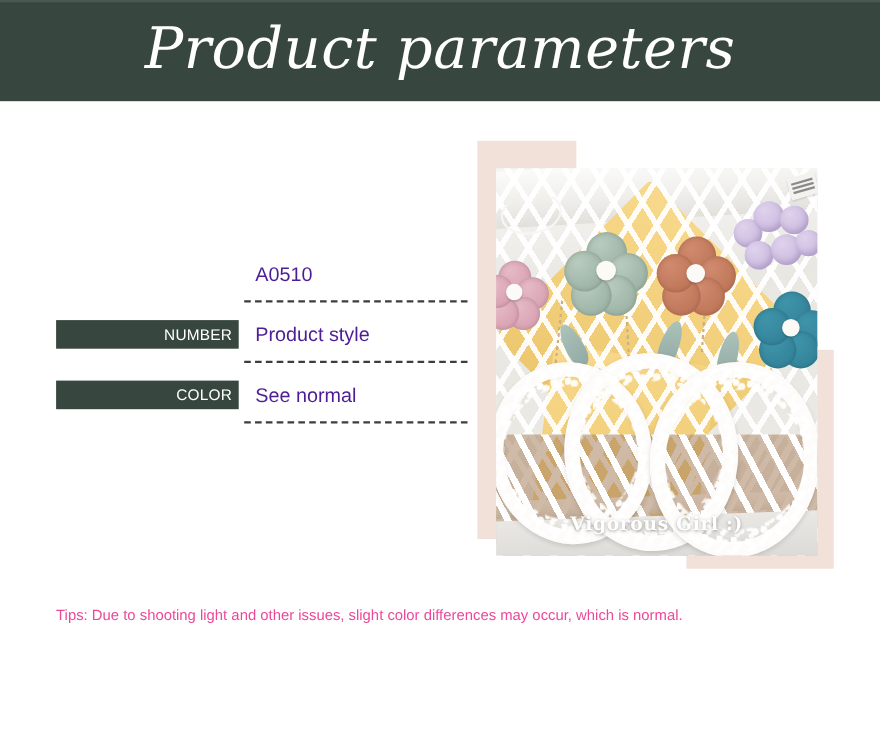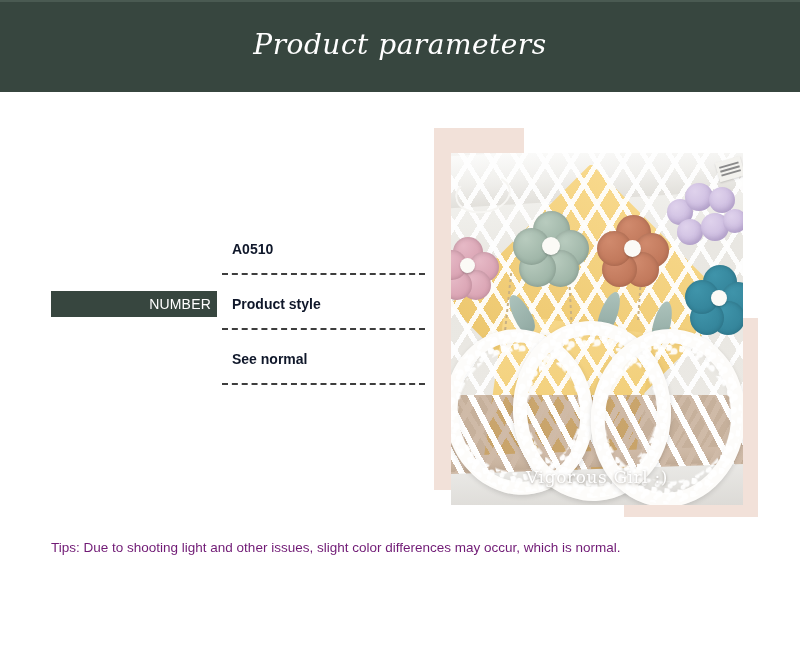--- a/index.html
+++ b/index.html
@@ -27,21 +27,21 @@
     box-sizing: border-box;
     border-top: 2px solid #4a5a52;
     display: flex;
     align-items: center;
     justify-content: center;
   }
   .banner-title {
     color: #ffffff;
     font-family: "DejaVu Serif", "Liberation Serif", serif;
     font-style: italic;
-    font-size: 28px;
+    font-size: 52px;
     font-weight: 400;
     letter-spacing: 0.5px;
     line-height: 1;
     transform: translateY(-2px);
     white-space: nowrap;
   }
 
   
   .spec-table {
     position: absolute;
@@ -68,24 +68,23 @@
     box-sizing: border-box;
     white-space: nowrap;
     letter-spacing: 0.2px;
   }
   .spec-value {
     position: absolute;
     left: 181px;
     top: 0;
     height: 26px;
     line-height: 26px;
-    font-size: 14px;
-    color: #0f172a;
+    font-size: 18px;
+    color: #4c1d95;
     white-space: nowrap;
-    font-weight: bold;
   }
   .spec-divider {
     position: absolute;
     left: 171px;
     top: 37px;
     width: 203px;
     height: 0;
     border-top: 2px dashed #3d3d3d;
   }
 
@@ -317,35 +316,35 @@
   .band3 { left: 140px; top: 176px; width: 126px; height: 150px; border-width: 14px; transform: rotate(6deg); }
 
   .ph-caption {
     position: absolute;
     left: 0;
     right: 0;
     bottom: 18px;
     text-align: center;
     color: #ffffff;
     font-family: "DejaVu Serif", "Liberation Serif", serif;
-    font-weight: normal;
+    font-weight: bold;
     font-size: 17px;
     letter-spacing: 0.6px;
     text-shadow: 0 1px 3px rgba(90,80,70,0.55);
     white-space: nowrap;
     z-index: 9;
   }
 
   
   .tips {
     position: absolute;
     left: 51px;
-    top: 540px;
+    top: 552px;
     font-size: 13.5px;
-    color: #701a75;
+    color: #ec4899;
     white-space: nowrap;
   }
 </style>
 </head>
 <body>
 
 <div class="banner">
   <div class="banner-title">Product parameters</div>
 </div>
 
@@ -357,20 +356,21 @@
   </div>
 
 
   <div class="spec-row">
     <div class="spec-label">NUMBER</div>
     <div class="spec-value">Product style</div>
     <div class="spec-divider"></div>
   </div>
 
   <div class="spec-row">
+    <div class="spec-label">COLOR</div>
     <div class="spec-value">See normal</div>
     <div class="spec-divider"></div>
   </div>
 
 </div>
 
 <div class="photo-block">
 
   <div class="accent-left"></div>
   <div class="accent-right"></div>

